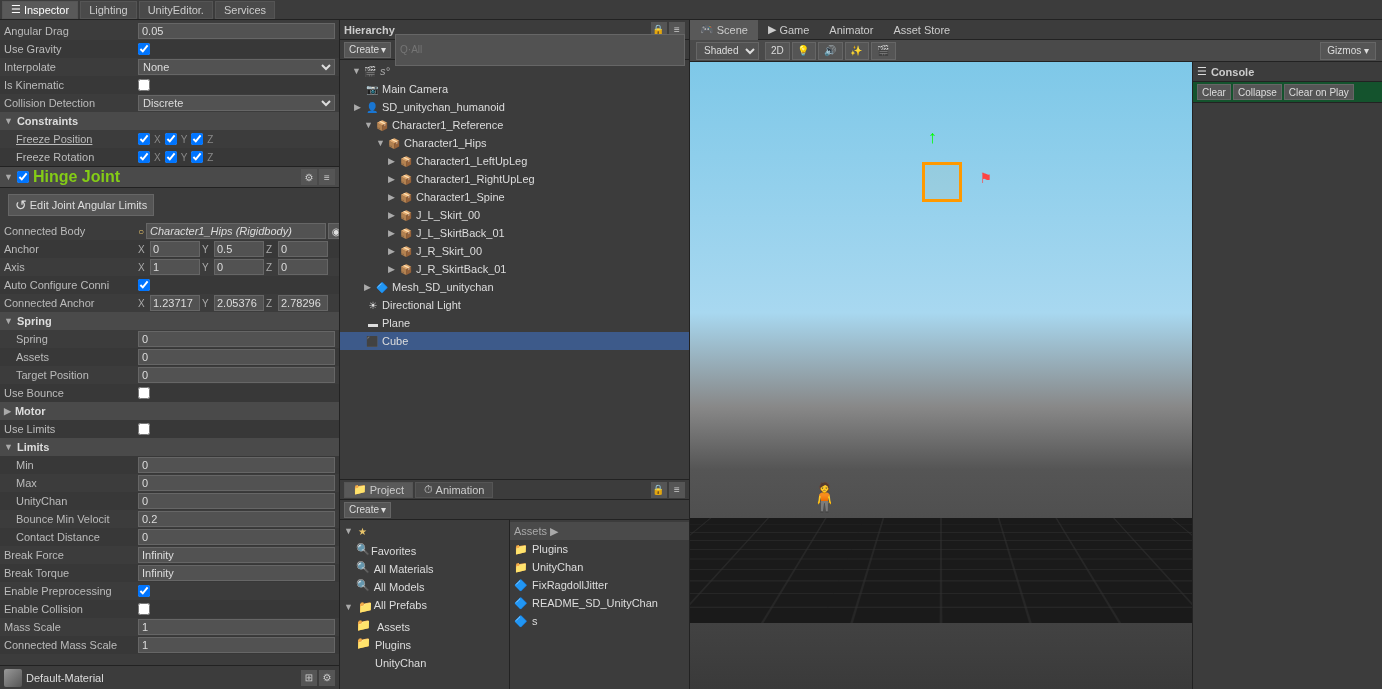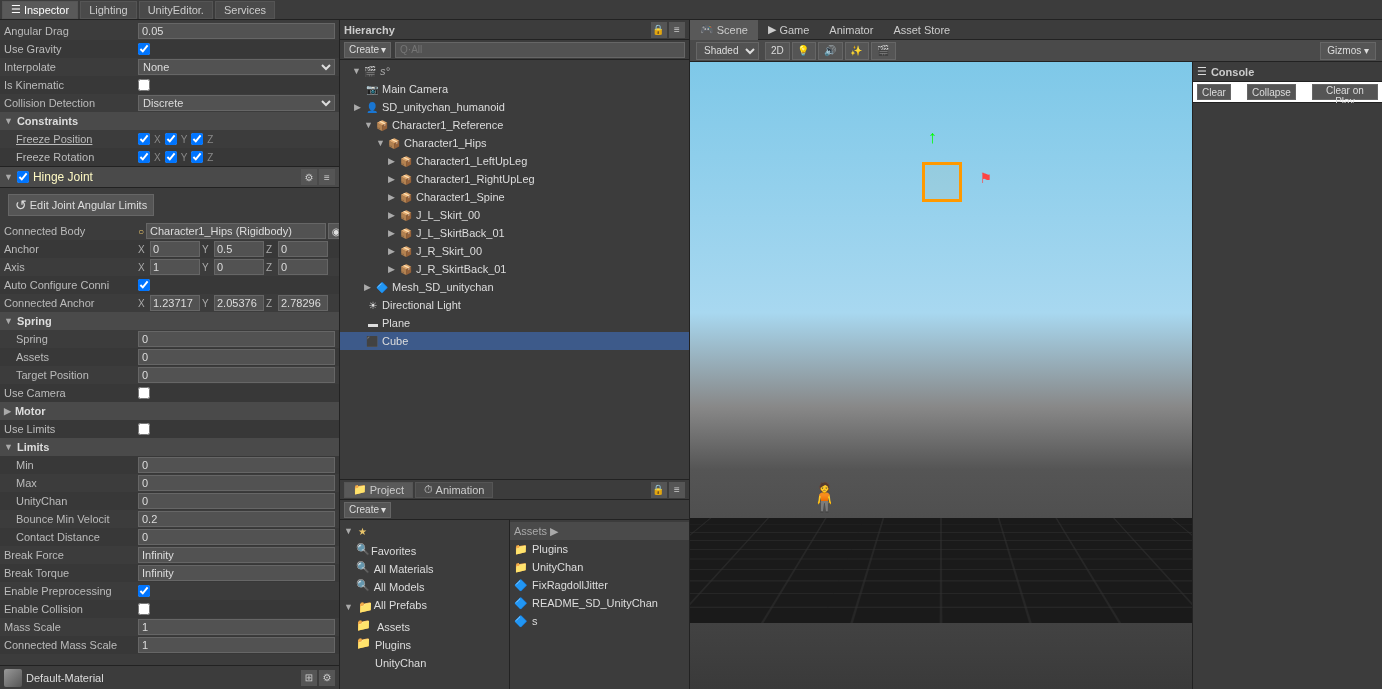--- a/index.html
+++ b/index.html
@@ -106,20 +106,21 @@
       width: 100%;
     }
     .prop-input-wide {
       width: 180px;
       background: #525252;
       border: 1px solid #666;
       color: #ddd;
       font-size: 11px;
       height: 16px;
       padding: 0 3px;
+      font-style: italic;
     }
     .prop-select {
       background: #525252;
       border: 1px solid #666;
       color: #ddd;
       font-size: 11px;
       height: 16px;
       flex: 1;
     }
     .checkbox {
@@ -168,23 +169,23 @@
       display: flex;
       align-items: center;
       height: 22px;
       padding: 0 4px;
       background: #4a4a4a;
       border-top: 1px solid #222;
       border-bottom: 1px solid #222;
       gap: 4px;
     }
     .hinge-joint-title {
-      font-weight: normal;
-      color: #fef9c3;
-      font-size: 12px;
+      font-weight: bold;
+      color: #84cc16;
+      font-size: 16px;
     }
     .hinge-joint-icons {
       margin-left: auto;
       display: flex;
       gap: 2px;
     }
     .edit-limits-btn {
       display: flex;
       align-items: center;
       gap: 3px;
@@ -268,21 +269,21 @@
       display: flex;
       align-items: center;
       gap: 2px;
     }
     .hier-search {
       flex: 1;
       background: #525252;
       border: 1px solid #666;
       color: #ddd;
       font-size: 10px;
-      height: 16px;
+      height: 32px;
       padding: 0 4px;
     }
 
     .hierarchy-tree {
       flex: 1;
       overflow-y: auto;
       padding: 2px 0;
     }
     .hierarchy-tree::-webkit-scrollbar { width: 8px; }
     .hierarchy-tree::-webkit-scrollbar-track { background: #3c3c3c; }
@@ -735,21 +736,21 @@
       <div class="prop-row">
         <span class="prop-label" style="padding-left:12px;">Assets</span>
         <input class="prop-input" type="text" value="0" style="">
       </div>
       <div class="prop-row">
         <span class="prop-label" style="padding-left:12px;">Target Position</span>
         <input class="prop-input" type="text" value="0" style="">
       </div>
 
       <div class="prop-row">
-        <span class="prop-label">Use Camera</span>
+        <span class="prop-label">Use Bounce</span>
         <input type="checkbox" class="checkbox" style="">
       </div>
 
       <div class="section-header">
         <span class="section-toggle">▶</span>
         <span>Motor</span>
       </div>
 
       <div class="prop-row">
         <span class="prop-label">Use Limits</span>
@@ -1109,21 +1110,21 @@
         <div style="position:absolute;top:65px;right:255px;color:#0f0;font-size:18px;z-index:11;transform:rotate(0deg);">↑</div>
 
         <div style="position:absolute;top:108px;right:200px;color:#f44;font-size:14px;z-index:11;">⚑</div>
       </div>
 
       <div class="console-section">
         <div class="console-header">
           <span>☰</span>
           <span class="console-title">Console</span>
         </div>
-        <div style="display:flex;gap:16px;padding:2px 4px;background:#ffffff;border-bottom:1px solid #222;">
+        <div style="display:flex;gap:2px;padding:2px 4px;background:#14532d;border-bottom:1px solid #222;">
           <button class="console-btn">Clear</button>
           <button class="console-btn">Collapse</button>
           <button class="console-btn">Clear on Play</button>
         </div>
         <div class="console-content"></div>
       </div>
     </div>
   </div>
 
 </div>

